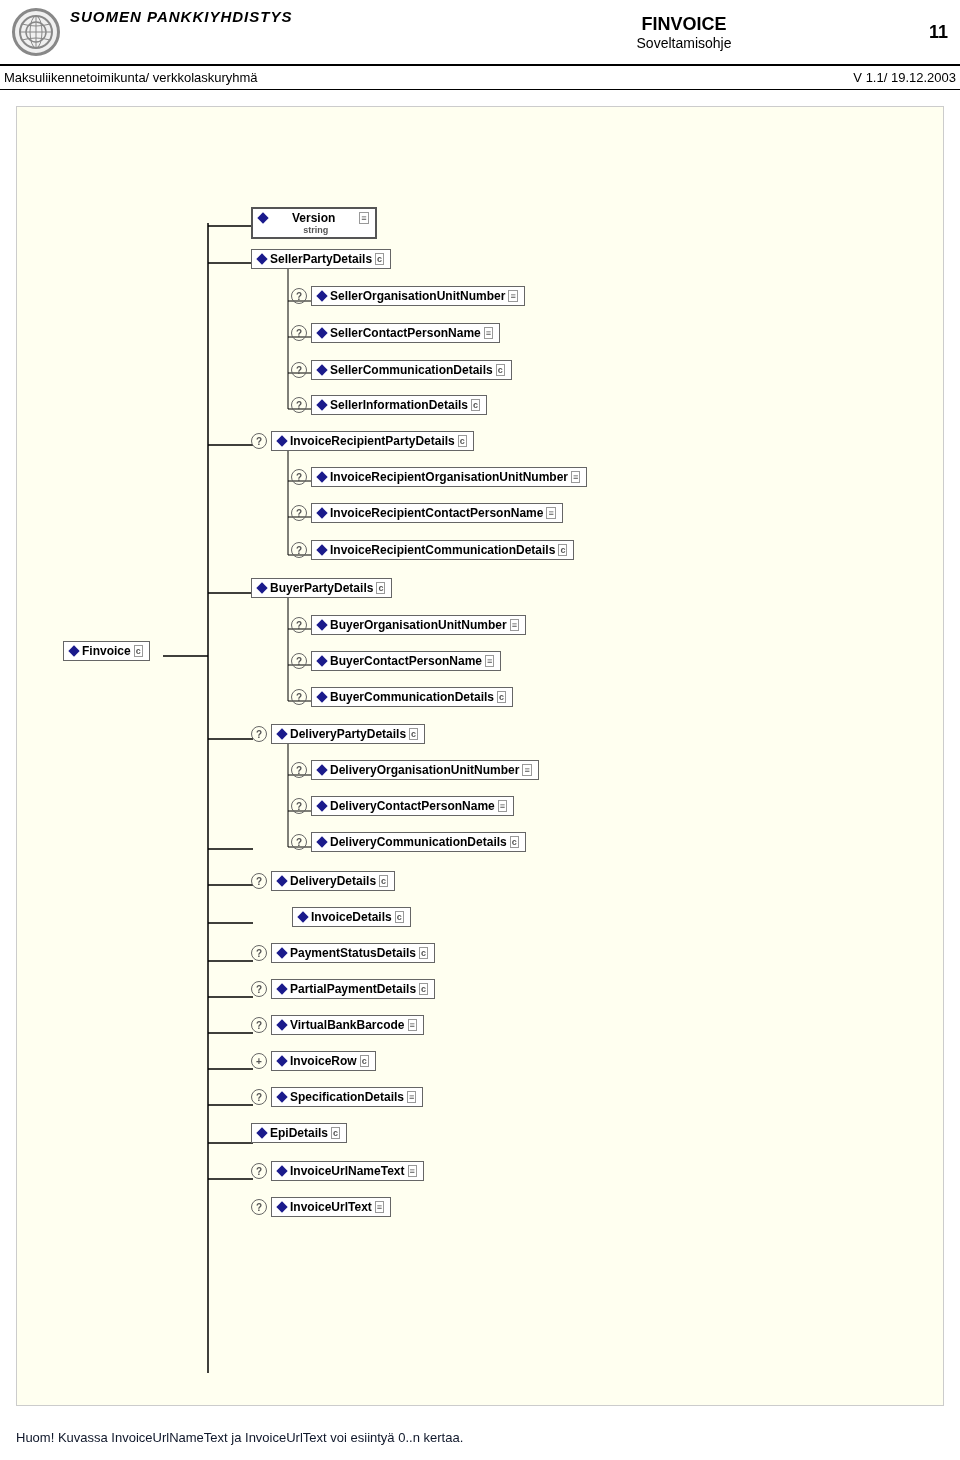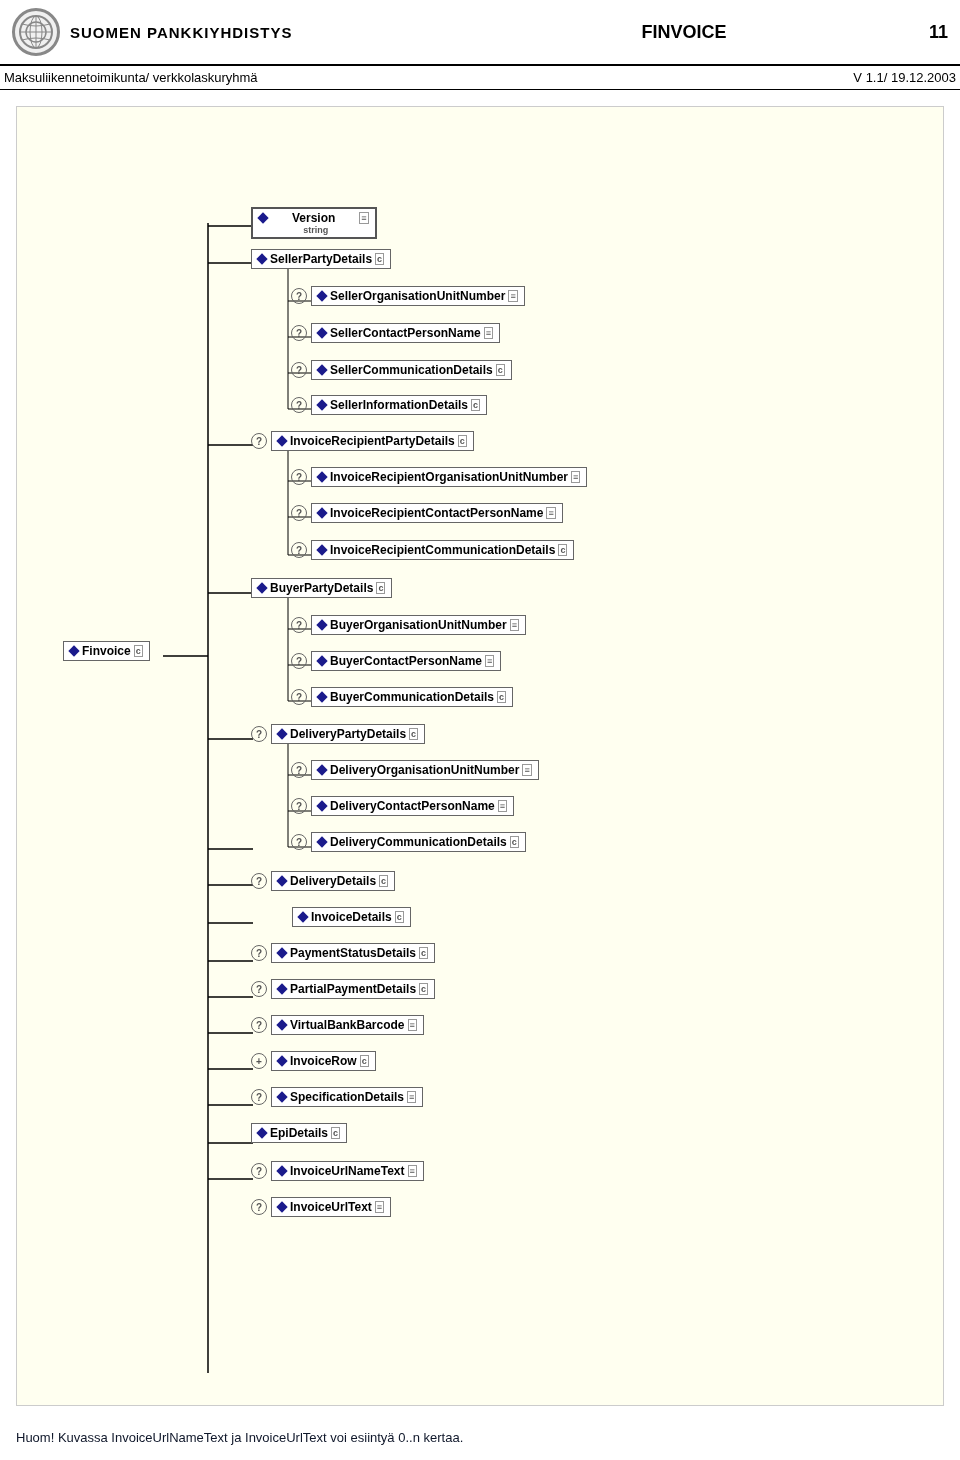--- a/index.html
+++ b/index.html
@@ -13,23 +13,23 @@
 
     
     .header {
       display: flex;
       align-items: center;
       padding: 8px 12px;
       border-bottom: 2px solid #000;
     }
     .header-logo {
       display: flex;
-      align-items: center;
       gap: 10px;
       flex: 1;
+      font-style: italic;
     }
     .logo-circle {
       width: 48px;
       height: 48px;
       border: 3px solid #888;
       border-radius: 50%;
       display: flex;
       align-items: center;
       justify-content: center;
       font-size: 18px;
@@ -182,20 +182,21 @@
         <line x1="2" y1="18" x2="34" y2="18" stroke="#888" stroke-width="1"></line>
         <ellipse cx="18" cy="18" rx="6" ry="16" fill="none" stroke="#888" stroke-width="1"></ellipse>
         <path d="M4 10 Q18 14 32 10" fill="none" stroke="#888" stroke-width="1"></path>
         <path d="M4 26 Q18 22 32 26" fill="none" stroke="#888" stroke-width="1"></path>
       </svg>
     </div>
     <span class="header-org-name">Suomen Pankkiyhdistys</span>
   </div>
   <div class="header-center">
     <div class="header-title">FINVOICE</div>
+    <div class="header-subtitle">Soveltamisohje</div>
   </div>
   <div class="header-page">11</div>
 </div>
 
 <div class="subheader">
   <div class="subheader-left">Maksuliikennetoimikunta/ verkkolaskuryhmä</div>
   <div class="subheader-right">V 1.1/ 19.12.2003</div>
 </div>
 
 <div class="main-content">

